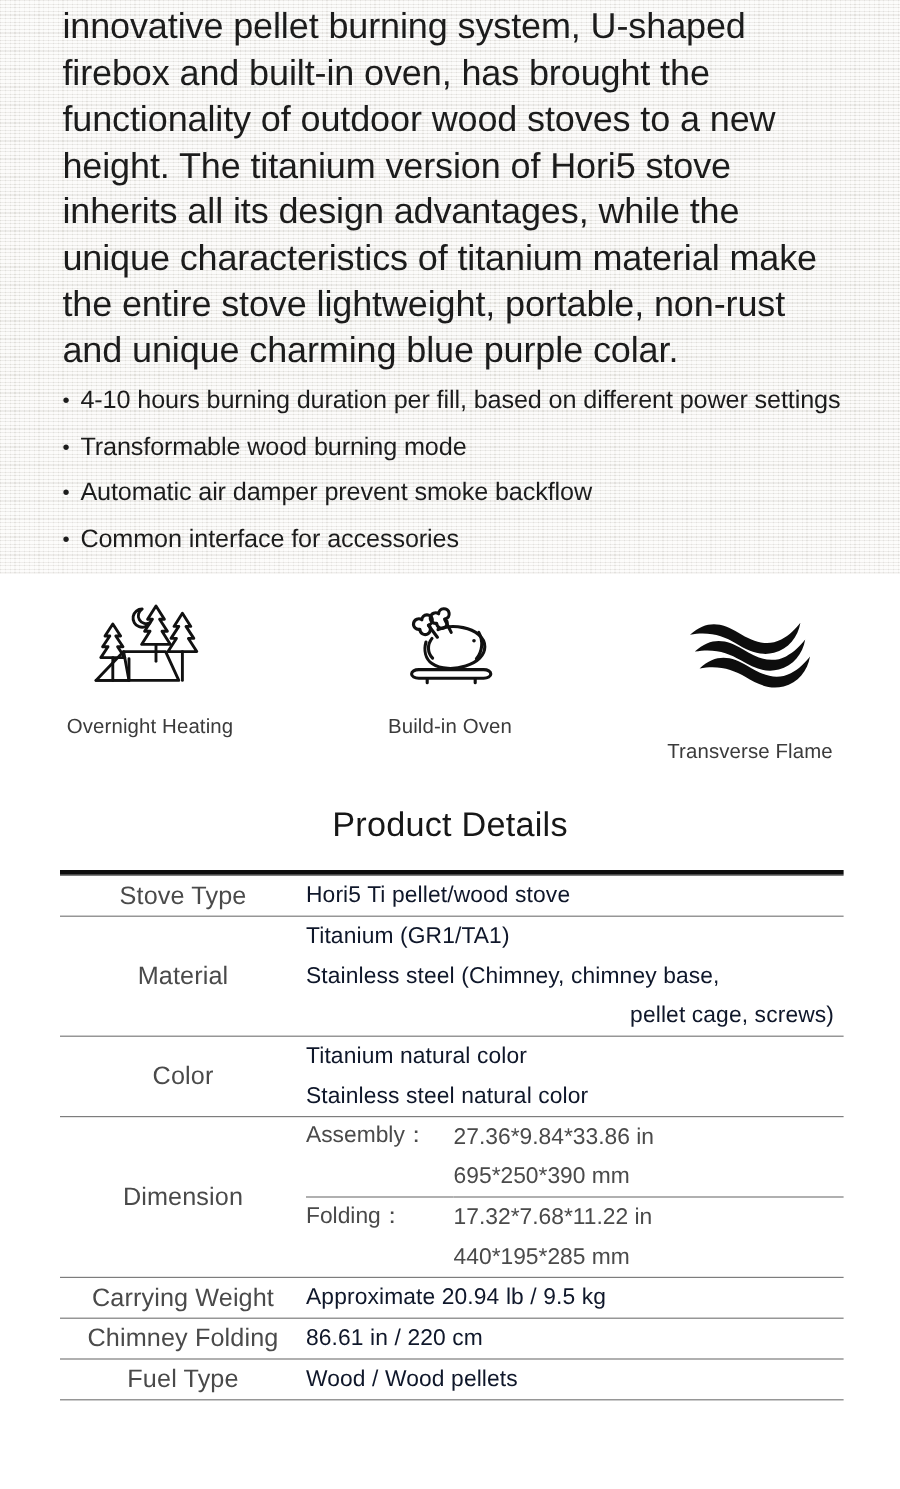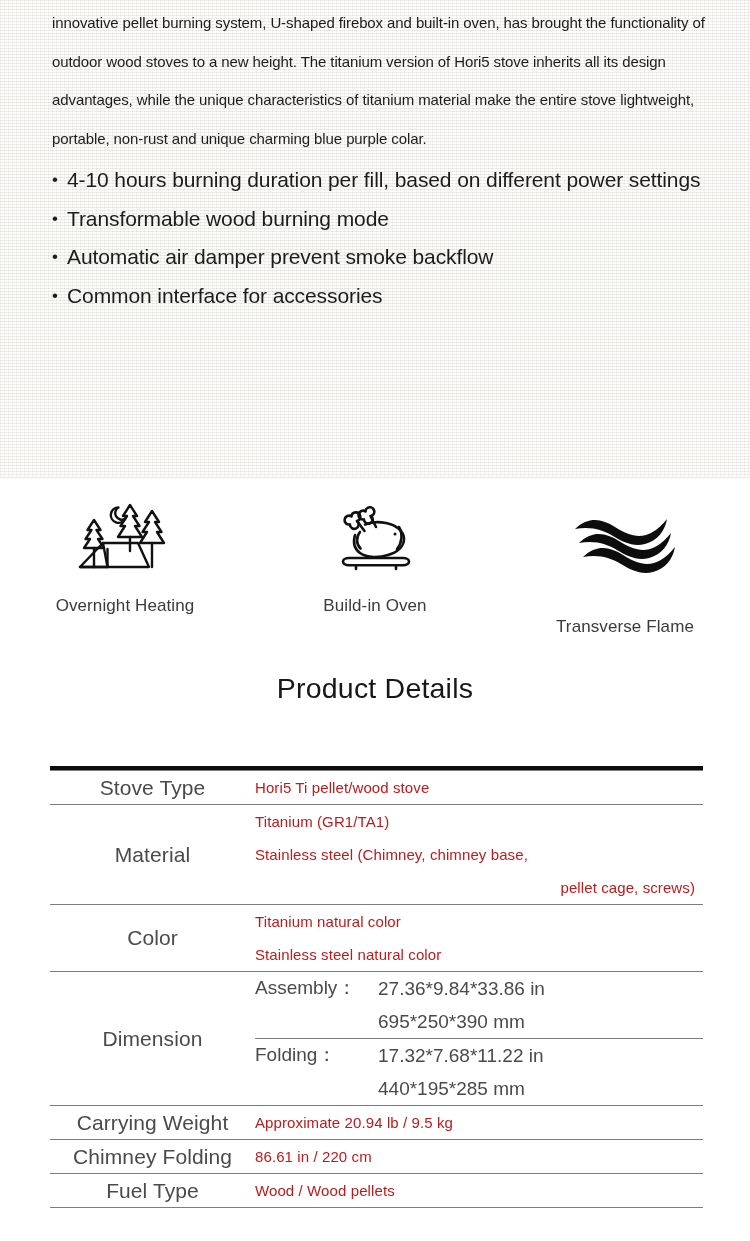--- a/index.html
+++ b/index.html
@@ -27,21 +27,21 @@
         rgba(0,0,0,0.035) 0px, rgba(0,0,0,0.035) 1px,
         rgba(255,255,255,0.45) 1px, rgba(255,255,255,0.45) 4px),
       linear-gradient(180deg,#f4f2ee 0%, #f1efea 60%, #f5f3ef 100%);
     overflow:hidden;
   }
   .desc-inner {
     position:absolute;
     left:52px; top:4px; width:660px;
   }
   .desc-para {
-    font-size:15px;
+    font-size:30px;
     line-height:38.5px;
     color:#1c1c1c;
     letter-spacing:-0.1px;
     font-weight:400;
   }
   .bullet-list { margin-top:3px; }
   .bullet-item {
     position:relative;
     font-size:21px;
     line-height:38.5px;
@@ -83,21 +83,21 @@
   .pd-title {
     position:absolute; left:0; top:672px; width:750px;
     text-align:center;
     font-size:28.5px;
     color:#171717;
     letter-spacing:0.2px;
   }
 
   
   .spec-wrap {
-    position:absolute; left:50px; top:725px; width:653px;margin-top:41px;
+    position:absolute; left:50px; top:725px; width:653px;
   }
   table.spec {
     width:653px;
     border-collapse:collapse;
     table-layout:fixed;
   }
   table.spec col.c1 { width:205px; }
   table.spec col.c2 { width:448px; }
 
   table.spec tr.toprule td {
@@ -109,22 +109,22 @@
     vertical-align:middle;
     padding:0;
   }
   td.key {
     text-align:center;
     font-size:21px;
     color:#4a4a4a;
     letter-spacing:0.1px;
   }
   td.val {
-    font-size:15px;
-    color:#b91c1c;
+    font-size:19px;
+    color:#0f172a;
     padding-left:8px;
     letter-spacing:0.1px;
   }
   td.nb { border-bottom:none; }
   .vline { display:block; line-height:33px; white-space:nowrap; }
   .vline.r { text-align:right; padding-right:8px; }
   .pad-r1 { padding-top:13px; padding-bottom:13px; }
   .pad-r2 { padding-top:9px; padding-bottom:9px; }
   .pad-sm { padding-top:11px; padding-bottom:11px; }
 

